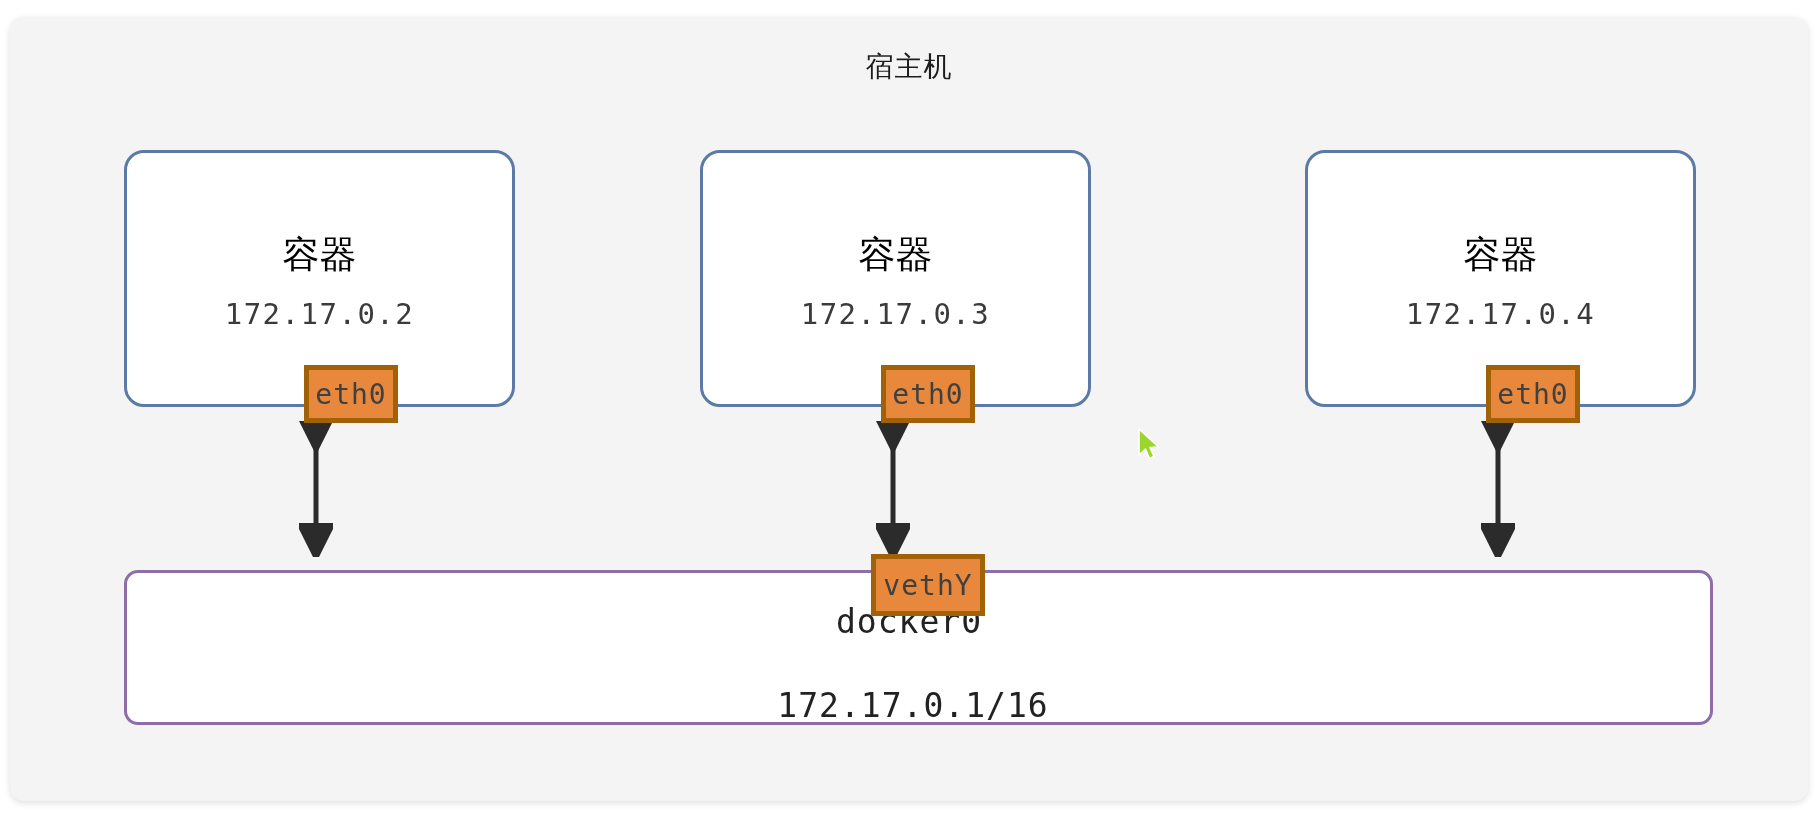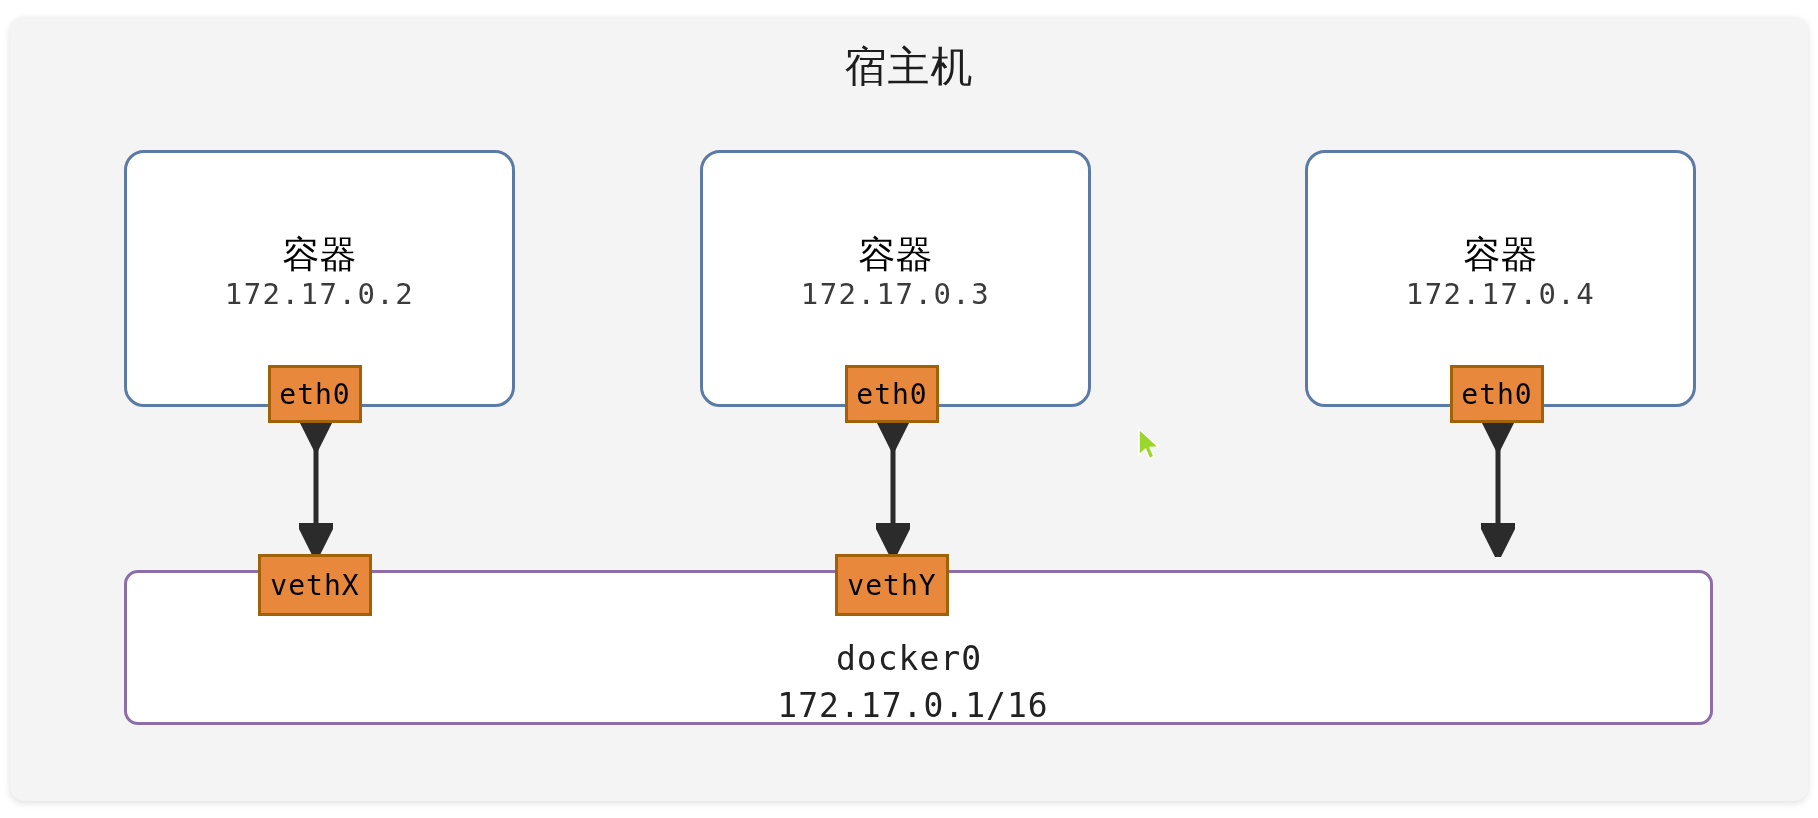--- a/index.html
+++ b/index.html
@@ -33,21 +33,21 @@
     box-sizing: border-box;
   }
 
   .host-title {
     position: absolute;
     left: 0;
     top: 28px;
     width: 1798px;
     text-align: center;
     font-family: "DejaVu Sans", "Liberation Sans", sans-serif;
-    font-size: 42px;
+    font-size: 28px;
     line-height: 44px;
     color: #1d1d1d;
     letter-spacing: 1px;
   }
 
   
   .container-box {
     position: absolute;
     top: 150px;
     width: 391px;
@@ -70,41 +70,42 @@
     font-family: "DejaVu Sans", "Liberation Sans", sans-serif;
     font-size: 37px;
     line-height: 44px;
     color: #000000;
   }
 
   .container-ip {
     position: absolute;
     left: 0;
     right: 0;
-    top: 124px;
+    top: 144px;
     text-align: center;
     font-family: "DejaVu Sans Mono", "Liberation Mono", monospace;
     font-size: 29px;
     line-height: 34px;
     color: #3b3b3b;
     letter-spacing: 1.5px;
   }
 
   
   .iface-chip {
     position: absolute;
     background: #e8883c;
-    border: 3px solid #a16207;
-    box-sizing: border-box;
-    font-family: "DejaVu Sans Mono", "Liberation Mono", monospace;
-    color: #000000;
+    border: 5px solid #a16207;
+    box-sizing: border-box;
+    font-family: "DejaVu Sans Mono", "Liberation Mono", monospace;
+    color: #404040;
     display: flex;
     align-items: center;
     justify-content: center;
     letter-spacing: 1px;
+    margin-left: 36px;
   }
 
   .eth-chip {
     width: 94px;
     height: 58px;
     top: 365px;
     font-size: 28px;
   }
   .eth-chip.e1 { left: 268px; }
   .eth-chip.e2 { left: 845px; }
@@ -141,21 +142,21 @@
     background: #ffffff;
     border: 3px solid #8e6ea6;
     border-radius: 14px;
     box-sizing: border-box;
   }
 
   .bridge-name {
     position: absolute;
     left: 0;
     right: 0;
-    top: 639px;
+    top: 602px;
     text-align: center;
     font-family: "DejaVu Sans Mono", "Liberation Mono", monospace;
     font-size: 33px;
     line-height: 40px;
     color: #222222;
     letter-spacing: 1px;
   }
 
   .bridge-cidr {
     position: absolute;
@@ -242,21 +243,20 @@
         <path d="M1,1 L9,5 L1,9 Z" fill="#2b2b2b"></path>
       </marker>
     </defs>
     <line x1="17" y1="14" x2="17" y2="122" stroke="#2b2b2b" stroke-width="5" marker-start="url(#ah3)" marker-end="url(#ah3b)"></line>
   </svg>
 
   <div class="iface-chip eth-chip e1">eth0</div>
   <div class="iface-chip eth-chip e2">eth0</div>
   <div class="iface-chip eth-chip e3">eth0</div>
 
-  <div class="iface-chip veth-chip v1">vethX</div>
   <div class="iface-chip veth-chip v2">vethY</div>
 
   <svg class="cursor" viewBox="0 0 26 34">
     <path d="M2,1 L2,27 L8.5,21 L12.5,30.5 L17,28.5 L13,19.5 L21.5,19 Z" fill="#9bd62a" stroke="#ffffff" stroke-width="1.6" stroke-linejoin="round"></path>
     <path d="M3.4,4 L3.4,24 L8.8,19 L12.3,27.6 L14.6,26.6 L11.1,18 L18,17.6 Z" fill="#9bd62a"></path>
   </svg>
 
 </div>
 
 </body></html>

